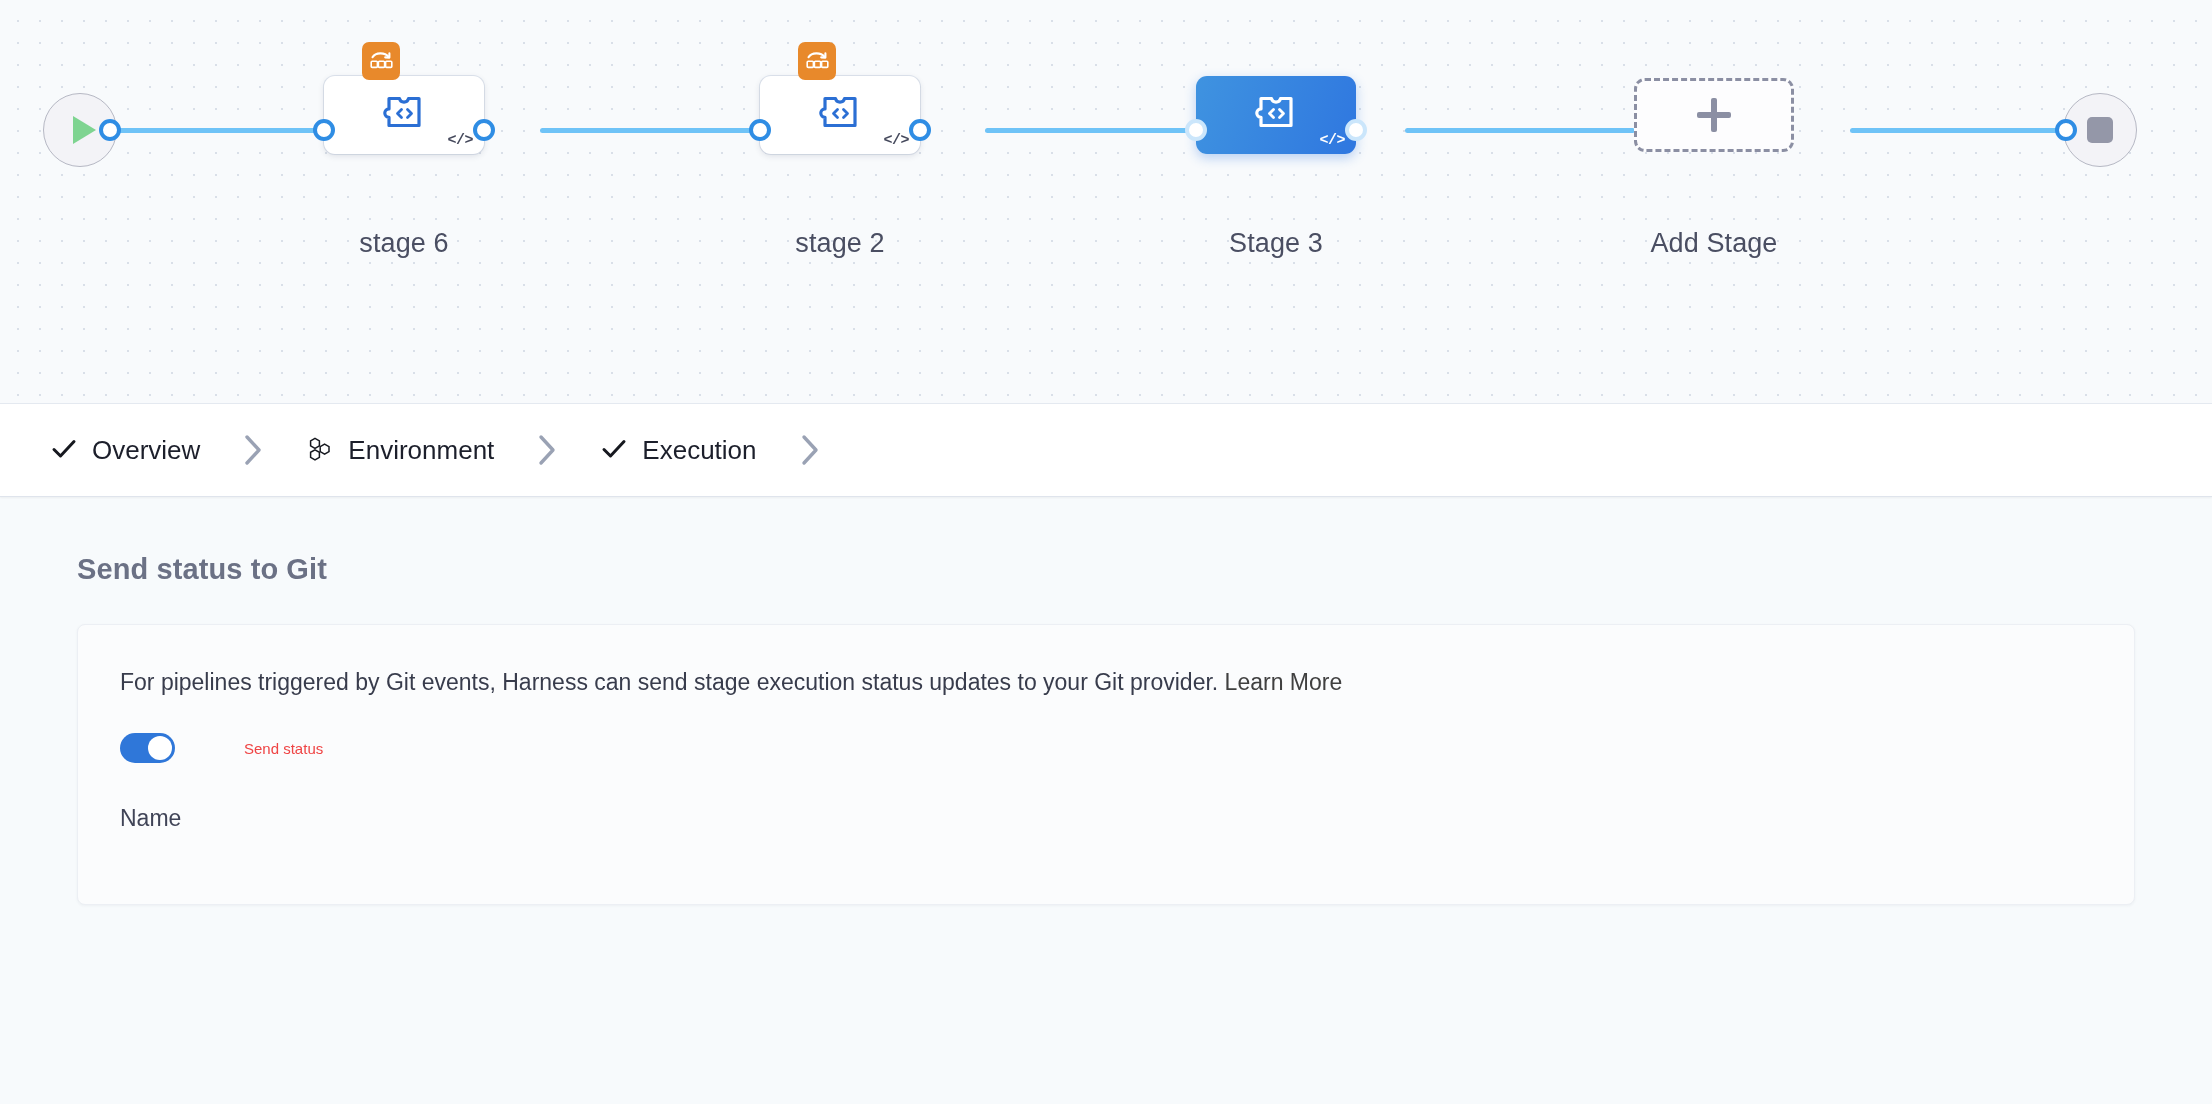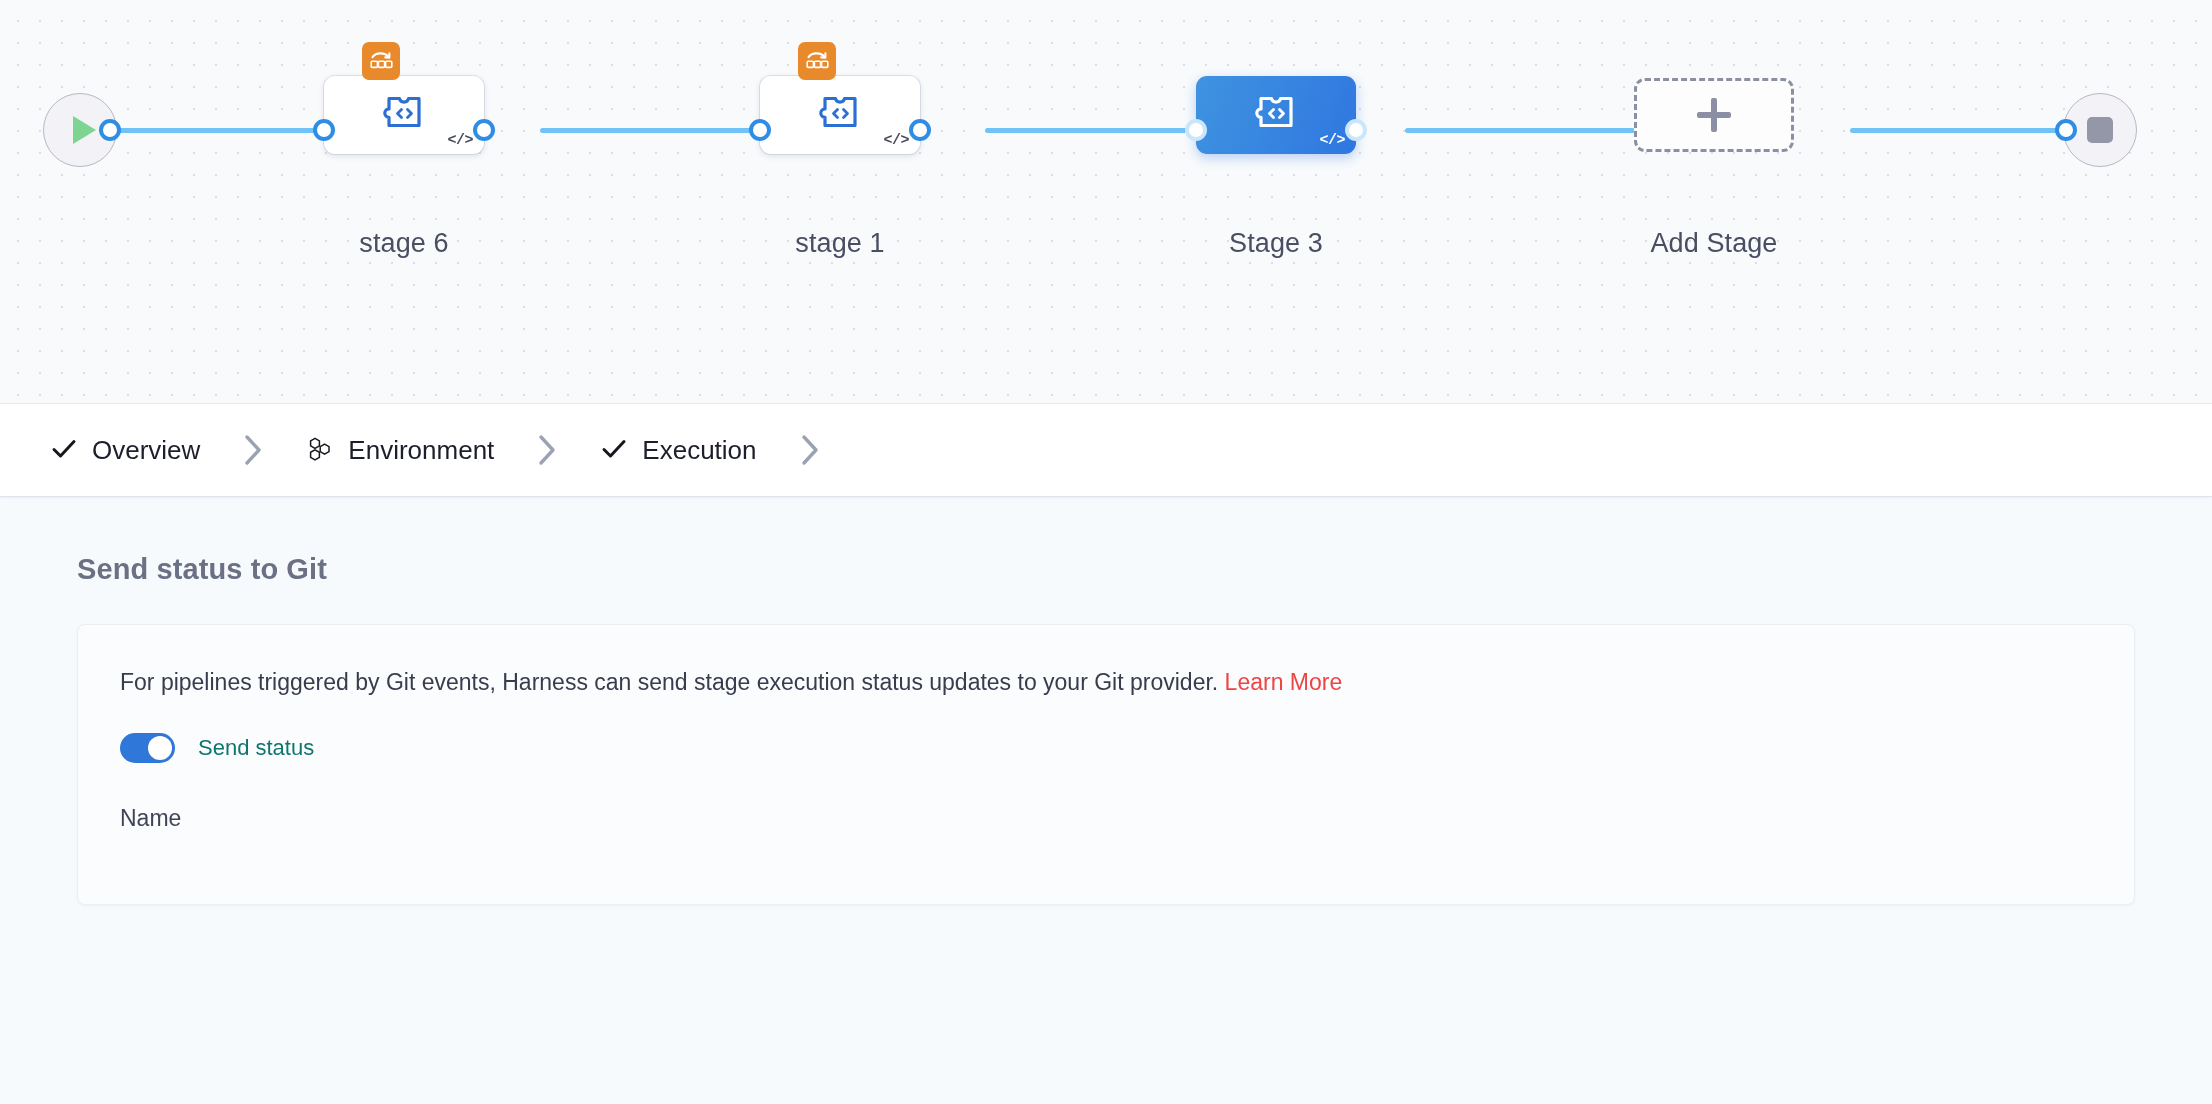--- a/index.html
+++ b/index.html
@@ -187,21 +187,21 @@
     border: 1px solid #eceff4;
     border-radius: 8px;
     padding: 44px 0 56px 42px;
     box-shadow: 0 1px 3px rgba(40,50,80,.05);
   }
   .panel-desc {
     font-size: 23px;
     color: #383c4c;
     margin-bottom: 37px;
   }
-  .link { color: #ef4444; text-decoration: none; cursor: pointer; }
+  .link { color: #404040; text-decoration: none; cursor: pointer; }
 
   .toggle-row {
     display: flex;
     align-items: center;
     gap: 23px;
     margin-bottom: 42px;
   }
   .toggle {
     width: 55px; height: 30px;
     border-radius: 15px;
@@ -210,21 +210,21 @@
     cursor: pointer;
     flex: none;
   }
   .toggle .knob {
     position: absolute;
     top: 3px; left: 28px;
     width: 24px; height: 24px;
     border-radius: 50%;
     background: #fff;
   }
-  .toggle-label { font-size: 22px; color: #0f766e; }
+  .toggle-label { font-size: 15px; color: #ef4444; margin-left: 46px; }
 
   .field-label {
     font-size: 23px;
     color: #404457;
     margin-bottom: 16px;
   }
   .input-wrap {
     display: flex;
     align-items: stretch;
     width: 699px;
@@ -335,21 +335,21 @@
     <span class="plus-h"></span>
     <span class="plus-v"></span>
   </div>
 
   <div class="terminal" style="left:2063px;">
     <span class="stop-sq"></span>
   </div>
   <div class="port" style="left:2055px;"></div>
 
   <div class="stage-label" style="left:254px;">stage 6</div>
-  <div class="stage-label" style="left:690px;">stage 1</div>
+  <div class="stage-label" style="left:690px;">stage 2</div>
   <div class="stage-label" style="left:1126px;">Stage 3</div>
   <div class="stage-label" style="left:1564px;">Add Stage</div>
 </div>
 
 <div class="tabbar">
 
   <div class="tab">
     <span>
       <svg width="28" height="28" viewBox="0 0 28 28" fill="none">
         <path d="M4 14.5 L10.5 21 L24 6.5" stroke="#16181f" stroke-width="3" fill="none" stroke-linecap="round" stroke-linejoin="round"></path>

